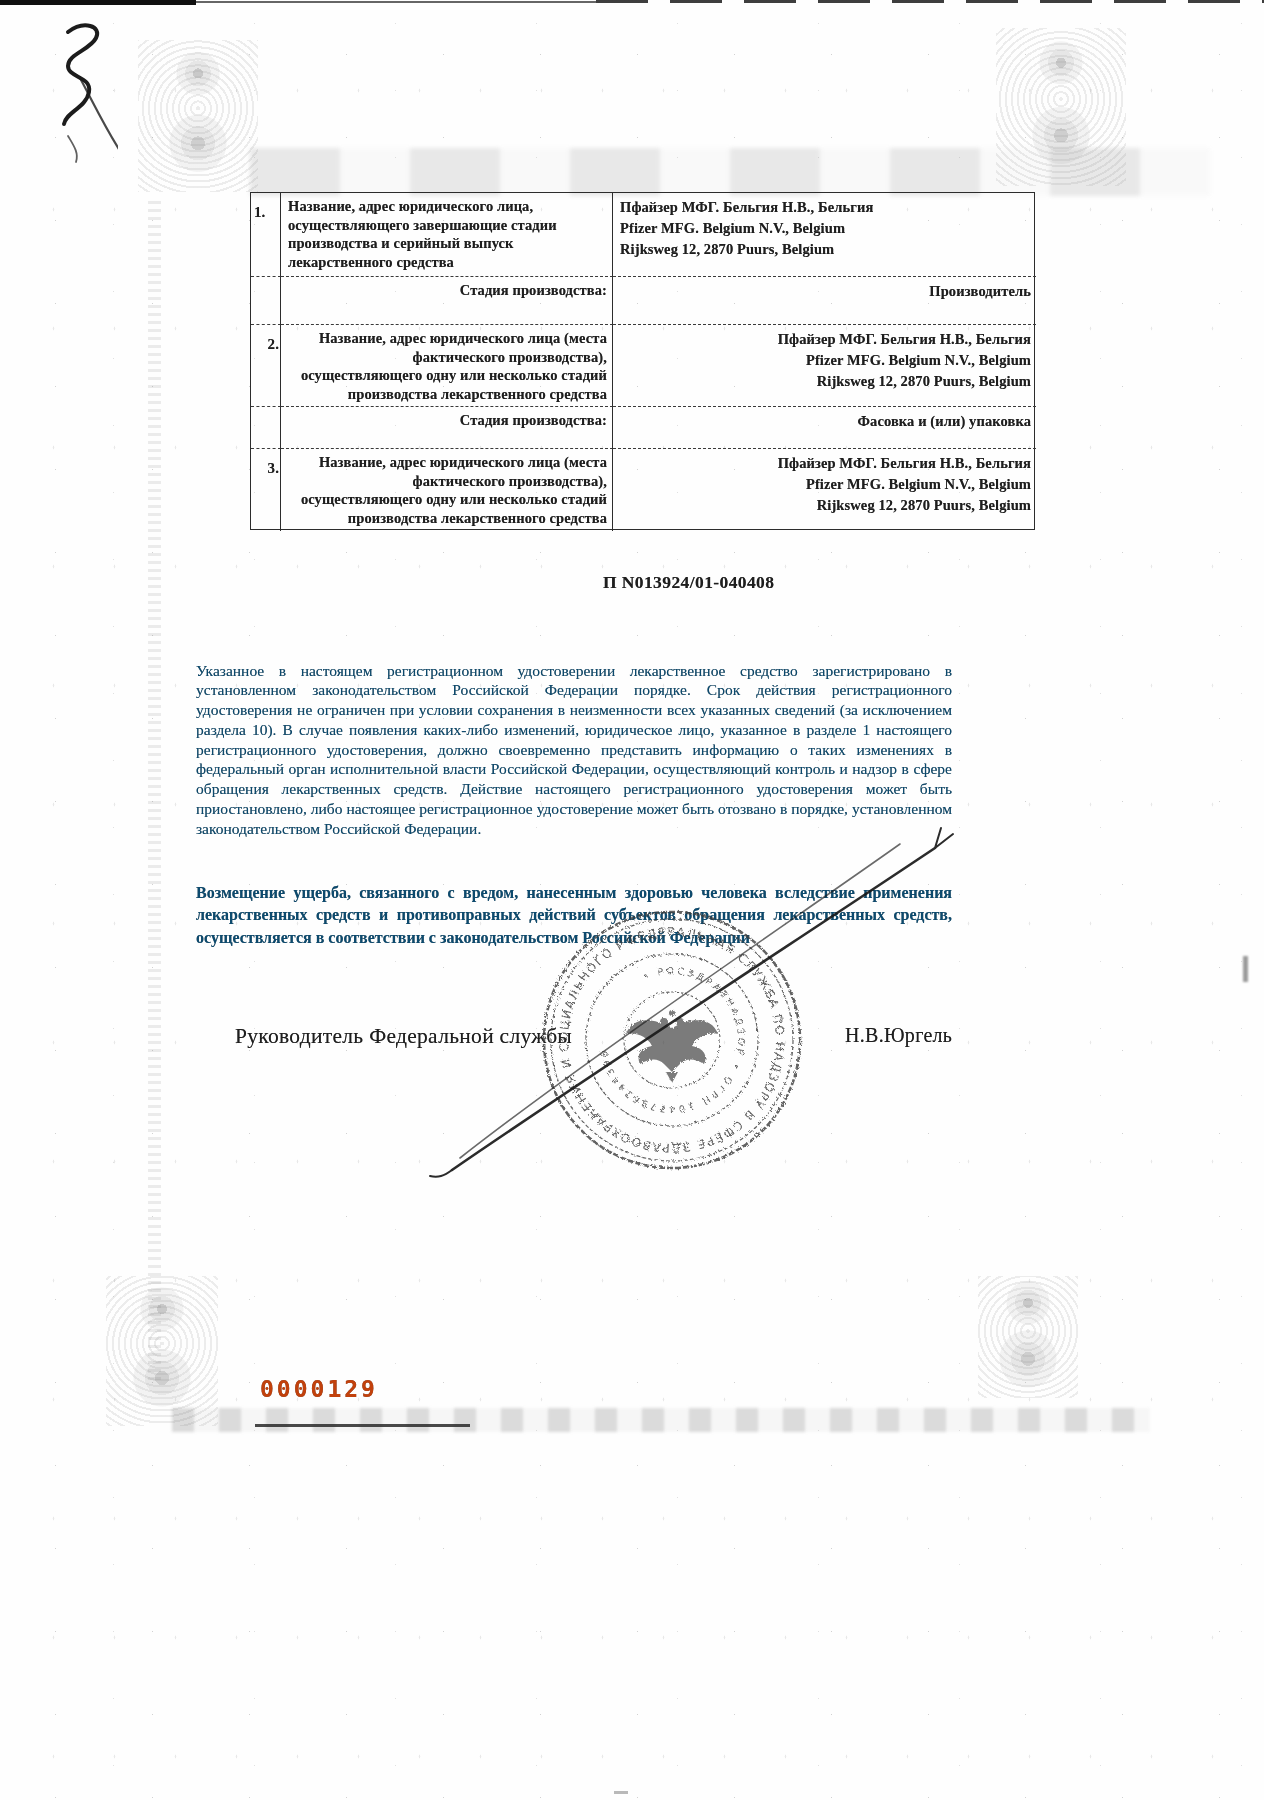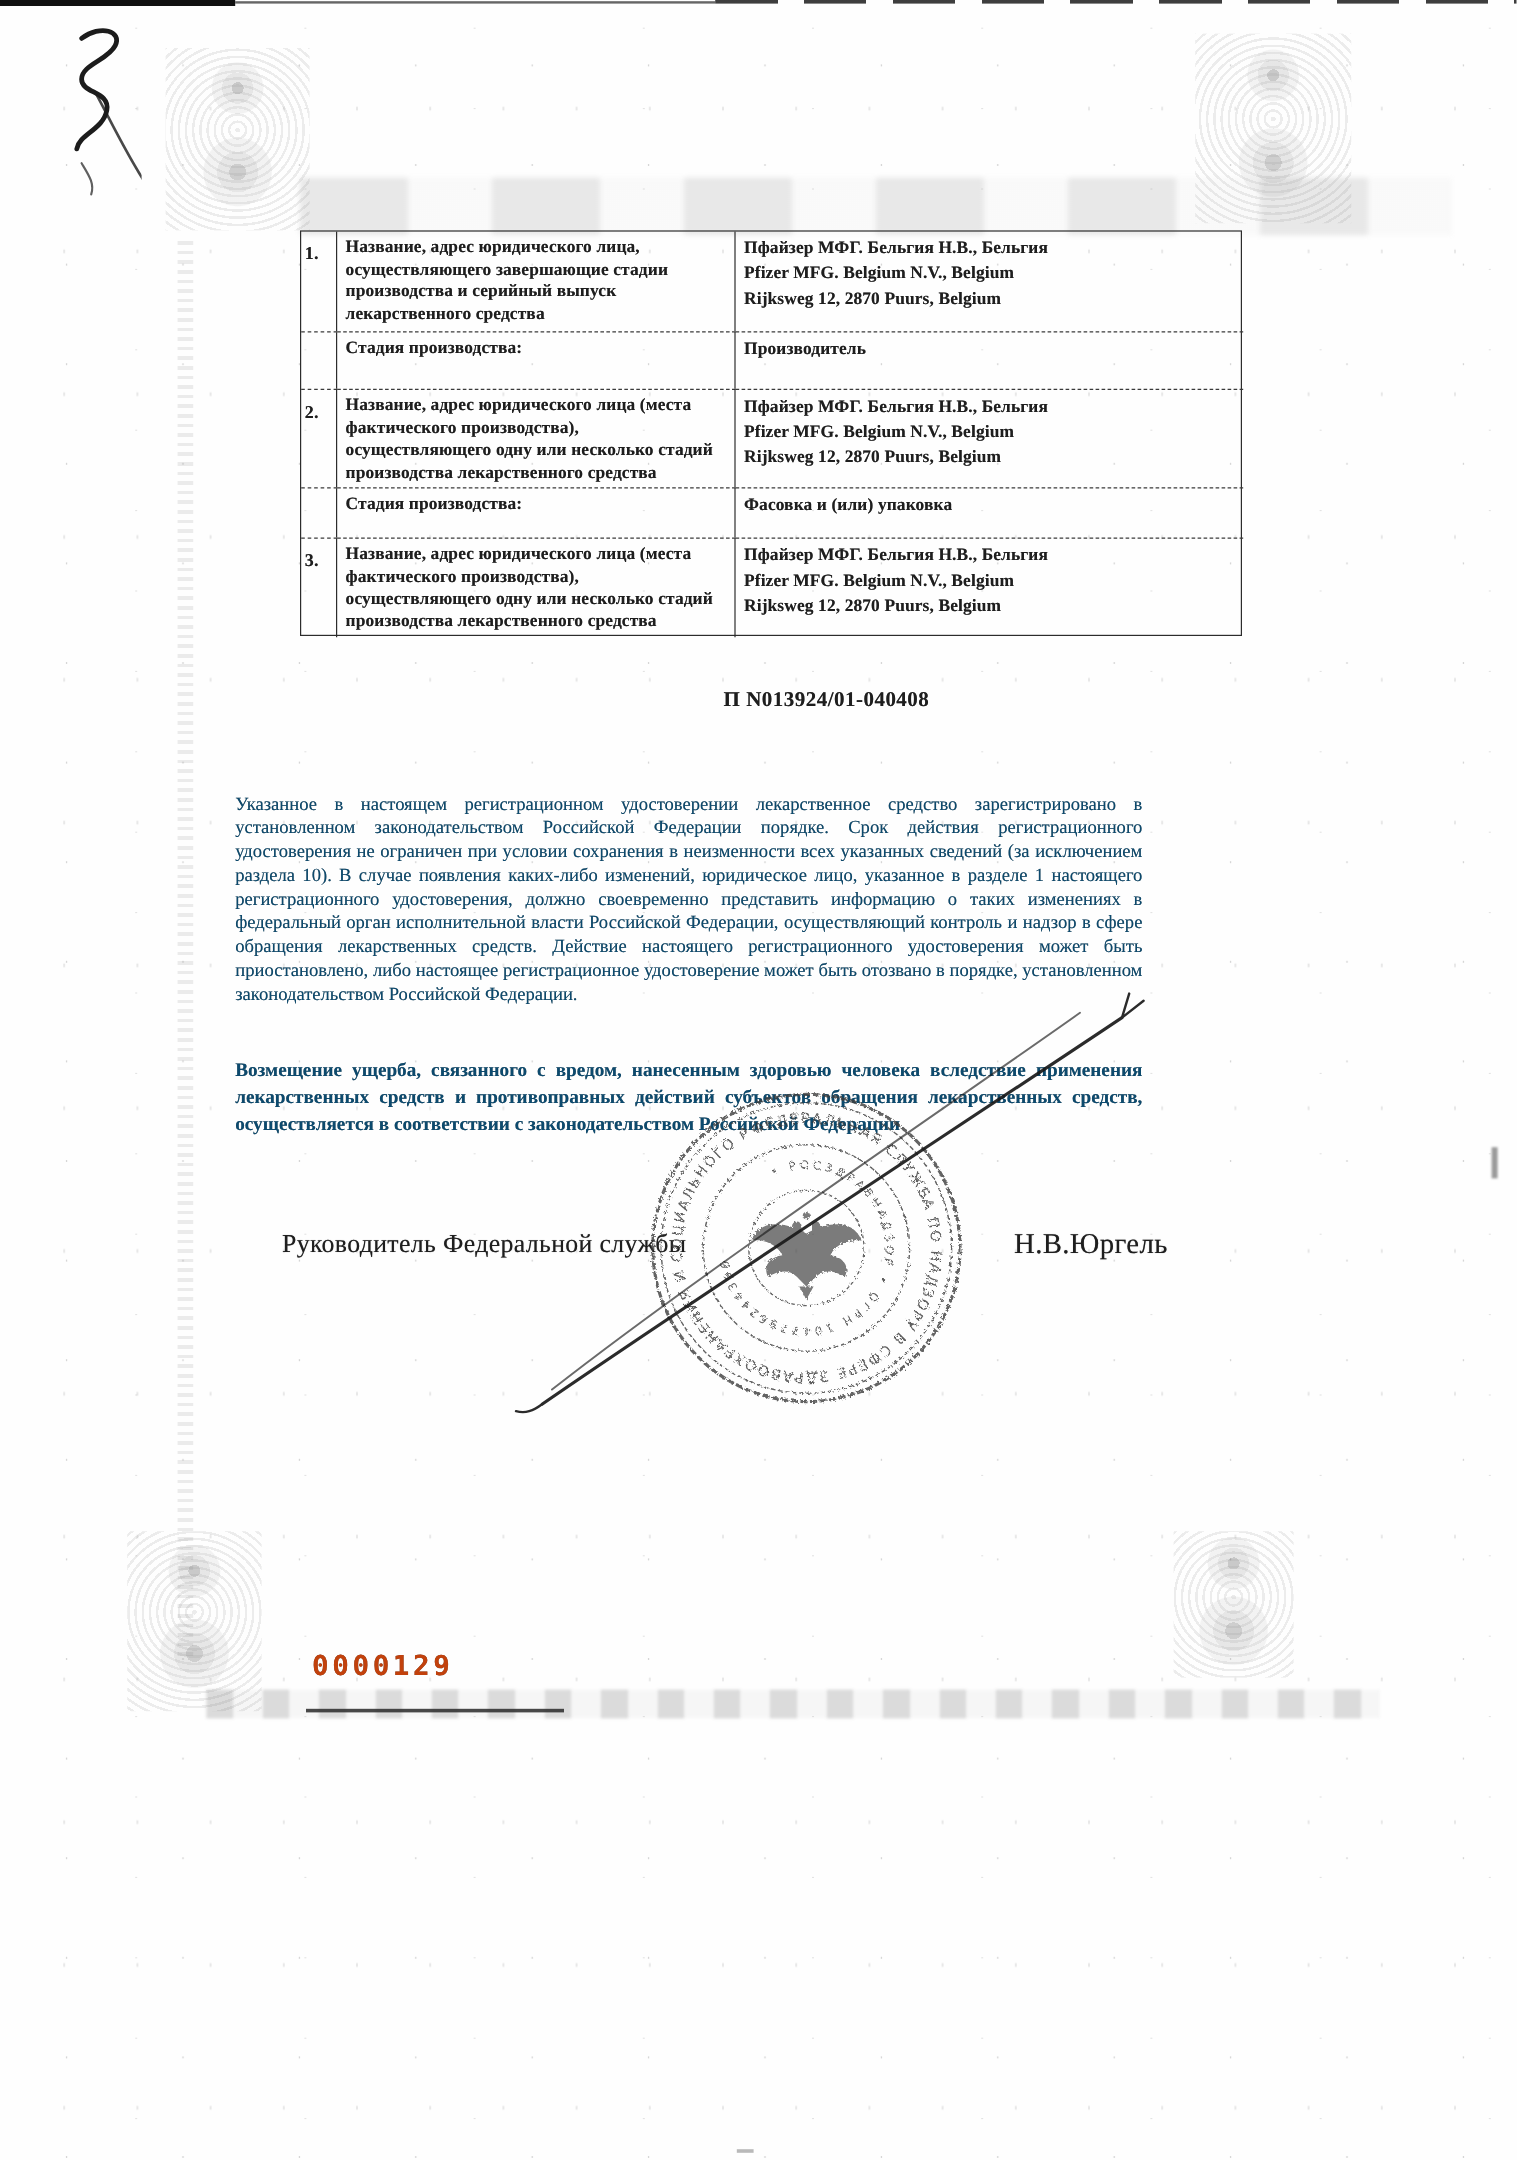--- a/index.html
+++ b/index.html
@@ -40,36 +40,36 @@
   
   .reg-table{
     position:absolute;left:250px;top:192px;width:785px;height:338px;
     display:grid;grid-template-columns:30px 332px 423px;grid-template-rows:83px 48px 82px 42px 83px;
     border:1.6px solid #2c2c2c;box-sizing:border-box;
   }
   .cell{box-sizing:border-box;overflow:hidden;font-size:14.5px;line-height:18.6px;font-weight:600;
     letter-spacing:.1px;padding:4px 5px 2px 7px;text-shadow:0 0 .5px rgba(0,0,0,.5);}
   .cell.num{border-right:1px solid #2c2c2c;padding:10px 1px 0 3px;font-size:15px;}
   .cell.lbl{border-right:1px solid #2c2c2c;}
-  .cell.bt{border-top:1px dashed #3a3a3a;}
+  .cell.bt{border-top:1px dashed #3a3a3a;text-align:right;}
   .cell.val div{white-space:nowrap;line-height:21px;}
   
   .sec10-heading{position:absolute;left:246px;top:558px;width:300px;font-size:17px;font-weight:bold;
     line-height:25px;text-shadow:0 0 .6px rgba(0,0,0,.6);}
   .sec10-number{position:absolute;left:603px;top:572px;font-size:17.5px;font-weight:600;
     letter-spacing:.4px;text-shadow:0 0 .5px rgba(0,0,0,.5);}
   
   .para{position:absolute;left:196px;width:756px;text-align:justify;color:#0c4a6e;
     text-shadow:0 0 .5px rgba(0,0,0,.45);}
   .para-reg{top:645px;font-size:15.5px;line-height:19.8px;}
   .para-liab{top:866px;font-size:16px;line-height:22.4px;font-weight:bold;}
   
   .sig-title{position:absolute;left:235px;top:1024px;font-size:21.5px;letter-spacing:.3px;
     text-shadow:0 0 .6px rgba(0,0,0,.55);}
-  .sig-name{position:absolute;left:845px;top:1024px;font-size:24px;letter-spacing:.3px;
+  .sig-name{position:absolute;left:845px;top:1024px;font-size:20px;letter-spacing:.3px;
     text-shadow:0 0 .6px rgba(0,0,0,.55);}
   
   .stamp-wrap{position:absolute;left:400px;top:820px;width:580px;height:400px;}
   
   .serial{position:absolute;left:260px;top:1376px;font-family:"DejaVu Sans Mono", monospace;
     font-size:23px;font-weight:bold;letter-spacing:3px;color:#c2410c;text-shadow:0 0 .5px rgba(0,0,0,.6);}
   .band-bottom{position:absolute;left:172px;top:1408px;width:978px;height:24px;filter:blur(1.4px);opacity:.55;
     background:repeating-linear-gradient(90deg, rgba(110,110,110,.45) 0 22px, rgba(160,160,160,.15) 22px 47px);}
   .bottom-line{position:absolute;left:255px;top:1424px;width:215px;height:3px;background:#2a2a2a;
     filter:blur(.4px);opacity:.85;}

